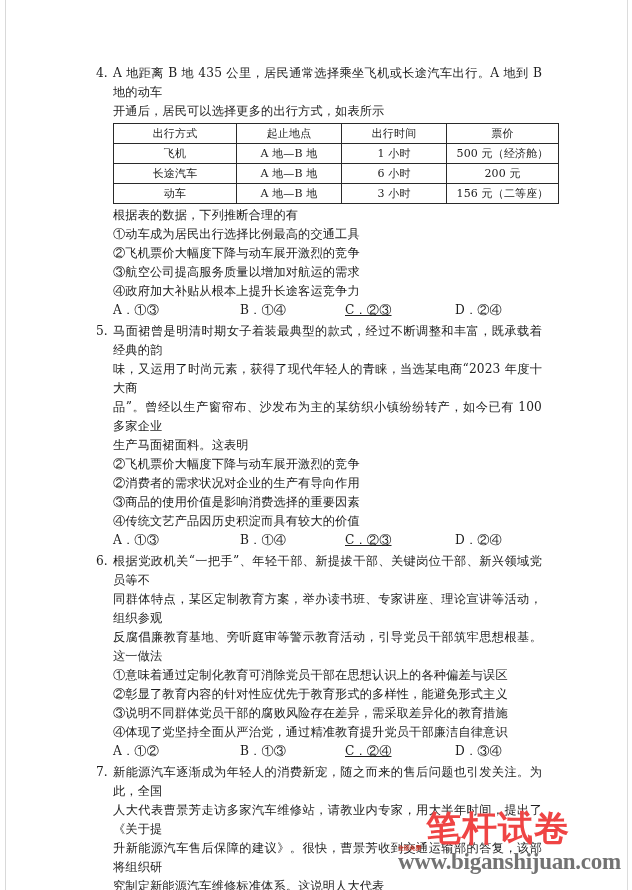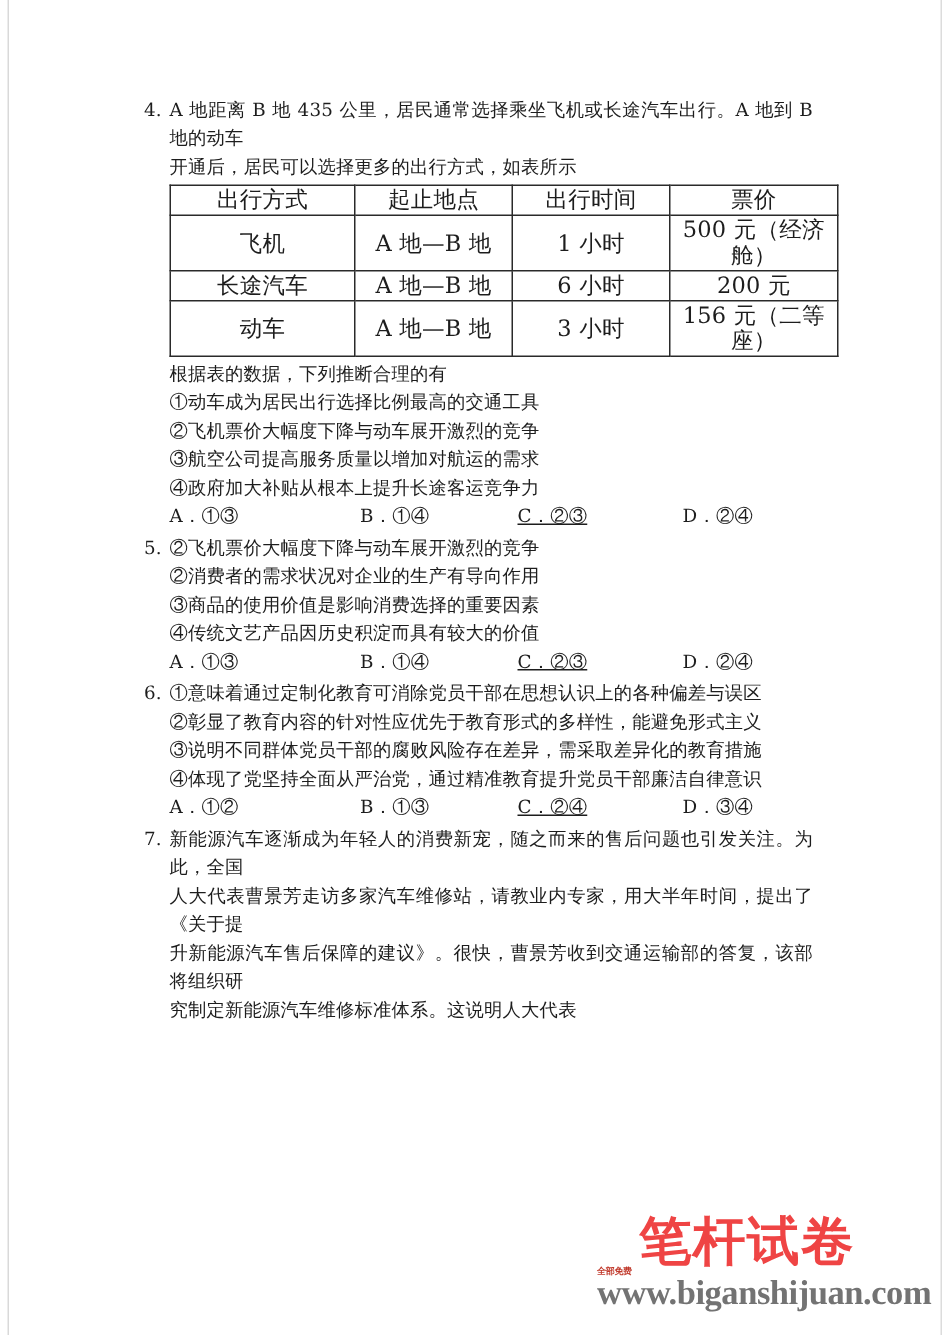--- a/index.html
+++ b/index.html
@@ -92,21 +92,21 @@
   
   table.data-table {
     border-collapse: collapse;
     width: 425px;
     margin: 2px 0 2px 0;
     table-layout: fixed;
   }
   table.data-table td {
     border: 1px solid #2a2a2a;
     text-align: center;
-    font-size: 15px;
+    font-size: 11px;
     line-height: 17px;
     height: 17px;
     padding: 1px 2px;
     color: #1d1d1d;
   }
   table.data-table td.c0 { width: 118px; }
   table.data-table td.c1 { width: 100px; }
   table.data-table td.c2 { width: 100px; }
   table.data-table td.c3 { width: 107px; }
 
@@ -209,36 +209,47 @@
           <span class="ch-b">B．①④</span>
           <span class="ch-c">C．②③</span>
           <span class="ch-d">D．②④</span>
         </div>
       </div>
     </div>
 
     <div class="question">
       <div class="qnum">5.</div>
       <div class="qbody">
+        <div class="stem">
+          <span class="stem-line">马面裙曾是明清时期女子着装最典型的款式，经过不断调整和丰富，既承载着经典的韵</span>
+          <span class="stem-line">味，又运用了时尚元素，获得了现代年轻人的青睐，当选某电商“2023 年度十大商</span>
+          <span class="stem-line">品”。曾经以生产窗帘布、沙发布为主的某纺织小镇纷纷转产，如今已有 100 多家企业</span>
+          <span class="stem-line">生产马面裙面料。这表明</span>
+        </div>
         <span class="opt-line">②飞机票价大幅度下降与动车展开激烈的竞争</span>
         <span class="opt-line">②消费者的需求状况对企业的生产有导向作用</span>
         <span class="opt-line">③商品的使用价值是影响消费选择的重要因素</span>
         <span class="opt-line">④传统文艺产品因历史积淀而具有较大的价值</span>
         <div class="choices">
           <span class="ch-a">A．①③</span>
           <span class="ch-b">B．①④</span>
           <span class="ch-c">C．②③</span>
           <span class="ch-d">D．②④</span>
         </div>
       </div>
     </div>
 
     <div class="question">
       <div class="qnum">6.</div>
       <div class="qbody">
+        <div class="stem">
+          <span class="stem-line">根据党政机关“一把手”、年轻干部、新提拔干部、关键岗位干部、新兴领域党员等不</span>
+          <span class="stem-line">同群体特点，某区定制教育方案，举办读书班、专家讲座、理论宣讲等活动，组织参观</span>
+          <span class="stem-line">反腐倡廉教育基地、旁听庭审等警示教育活动，引导党员干部筑牢思想根基。这一做法</span>
+        </div>
         <span class="opt-line">①意味着通过定制化教育可消除党员干部在思想认识上的各种偏差与误区</span>
         <span class="opt-line">②彰显了教育内容的针对性应优先于教育形式的多样性，能避免形式主义</span>
         <span class="opt-line">③说明不同群体党员干部的腐败风险存在差异，需采取差异化的教育措施</span>
         <span class="opt-line">④体现了党坚持全面从严治党，通过精准教育提升党员干部廉洁自律意识</span>
         <div class="choices">
           <span class="ch-a">A．①②</span>
           <span class="ch-b">B．①③</span>
           <span class="ch-c">C．②④</span>
           <span class="ch-d">D．③④</span>
         </div>

